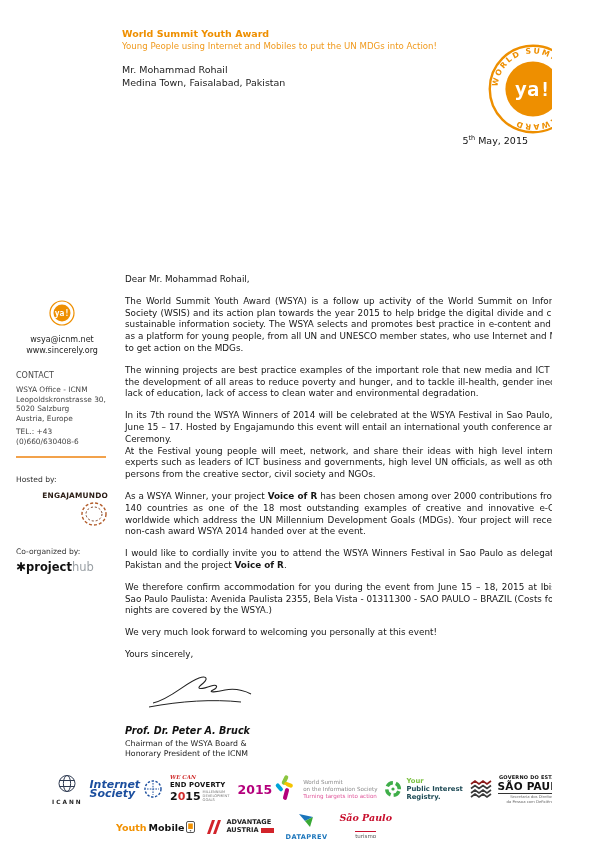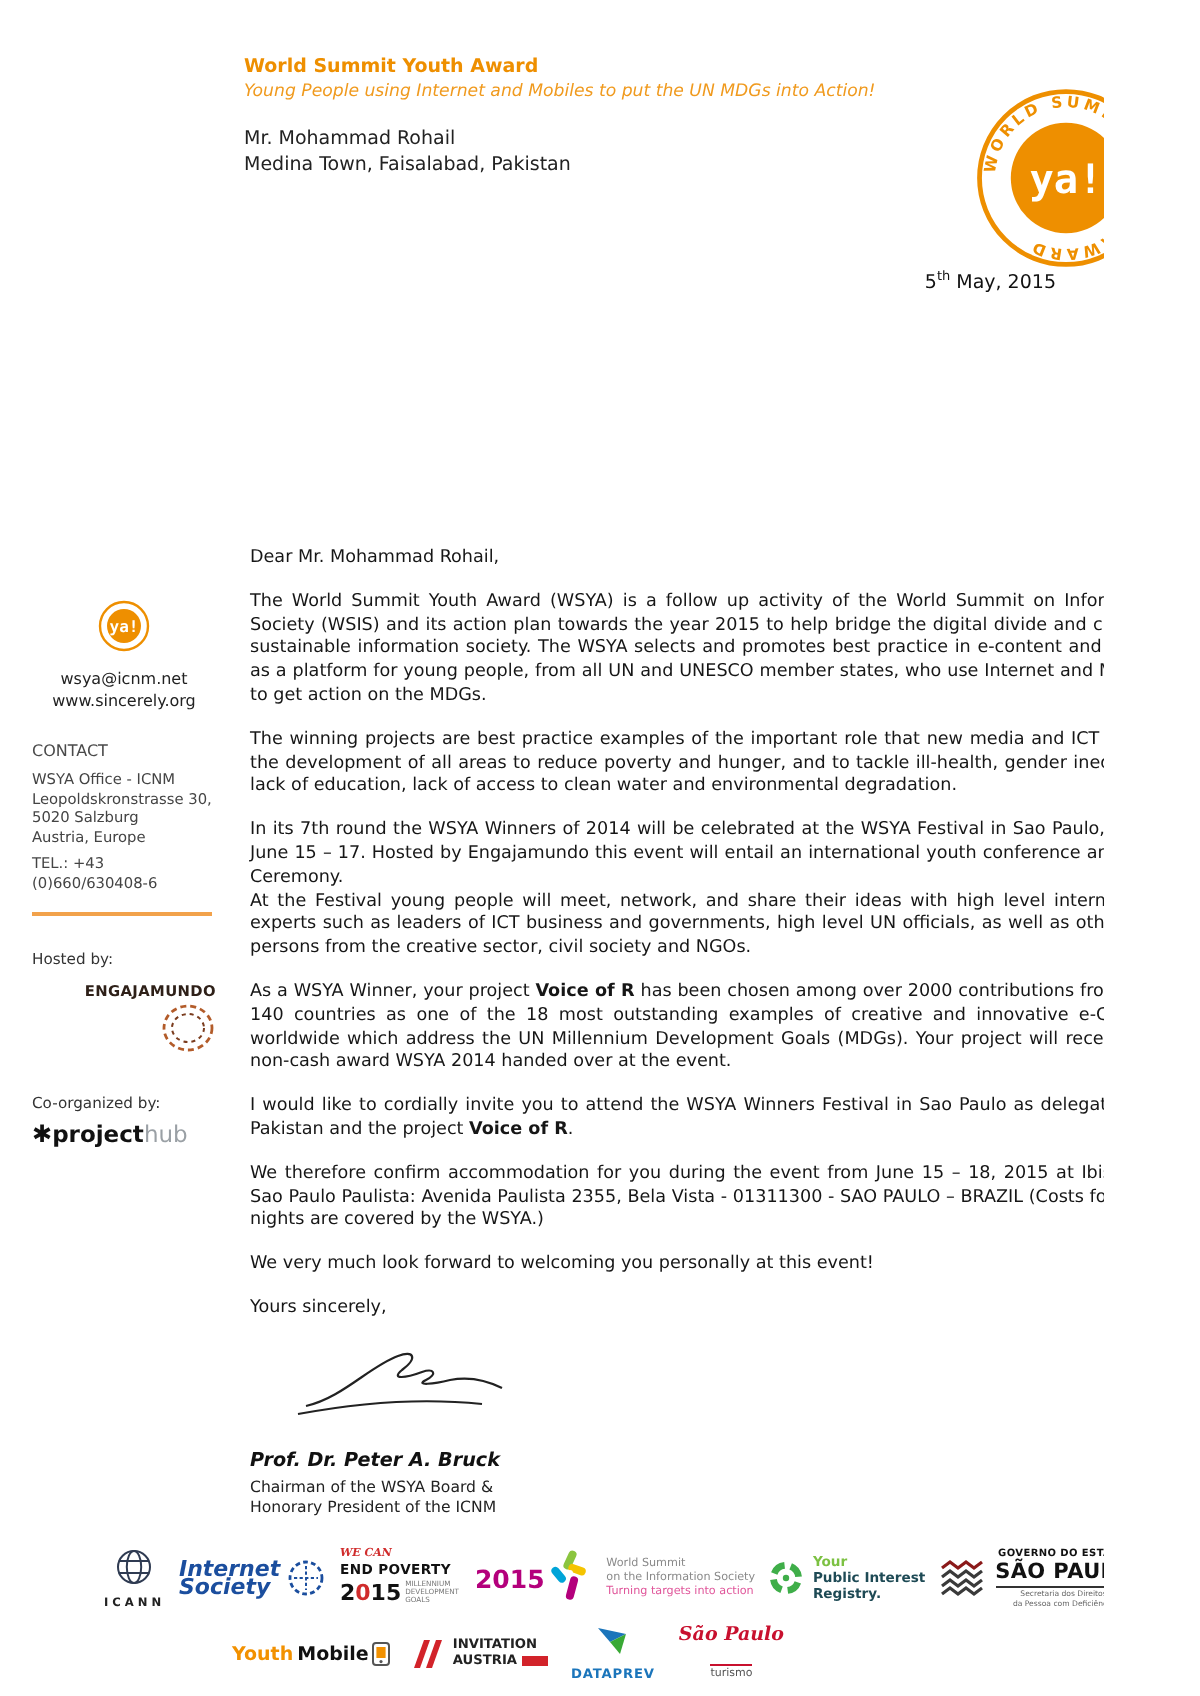--- a/index.html
+++ b/index.html
@@ -2,21 +2,21 @@
 <html><head>
 <meta charset="utf-8">
 <style>
   html,body{margin:0;padding:0;background:#fff;}
   .page{position:relative;width:552px;height:848px;background:#fff;overflow:hidden;
         font-family:"DejaVu Sans",sans-serif;color:#1a1a1a;}
 
   
   .hdr{position:absolute;left:122px;top:28px;}
   .hdr-org{font-size:9.5px;font-weight:bold;color:#EE8F00;}
-  .hdr-tag{font-size:8.6px;font-style:italic;color:#F09A1E;margin-top:2px;}
+  .hdr-tag{font-size:8.6px;color:#F09A1E;margin-top:2px;}
 
   .recipient{position:absolute;left:122px;top:64px;font-size:9.5px;line-height:12.5px;color:#222;}
   .passport{color:#9b9b9b;}
 
   .wsya-logo{position:absolute;left:487px;top:43px;width:92px;height:92px;}
 
   .date{position:absolute;right:24px;top:134px;font-size:9.5px;color:#111;}
   .date sup{font-size:6.5px;}
 
   
@@ -294,21 +294,21 @@
     </div>
 
     <div class="aa">
       <svg width="16" height="14" viewBox="0 0 16 14">
         <g fill="#D2232A">
           <polygon points="0,14 5,0 8,0 3,14"></polygon>
           <polygon points="6,14 11,0 14,0 9,14"></polygon>
         </g>
       </svg>
       <div class="aa-text">
-        <div>INVITATION</div>
+        <div>ADVANTAGE</div>
         <div class="aa-line2">
             <span>AUSTRIA</span>
             <span class="aa-box"></span>
           </div>
       </div>
     </div>
 
     <div class="dp">
       <svg width="20" height="14" viewBox="0 0 20 14">
         <polygon points="3,0 17,3 9,7" fill="#1B75BB"></polygon>

